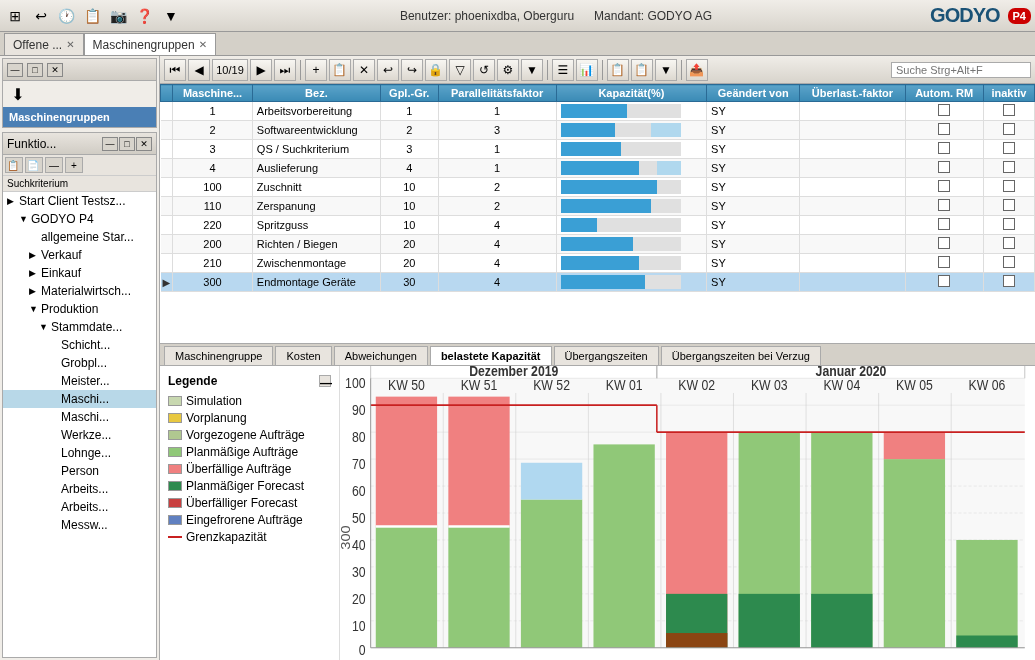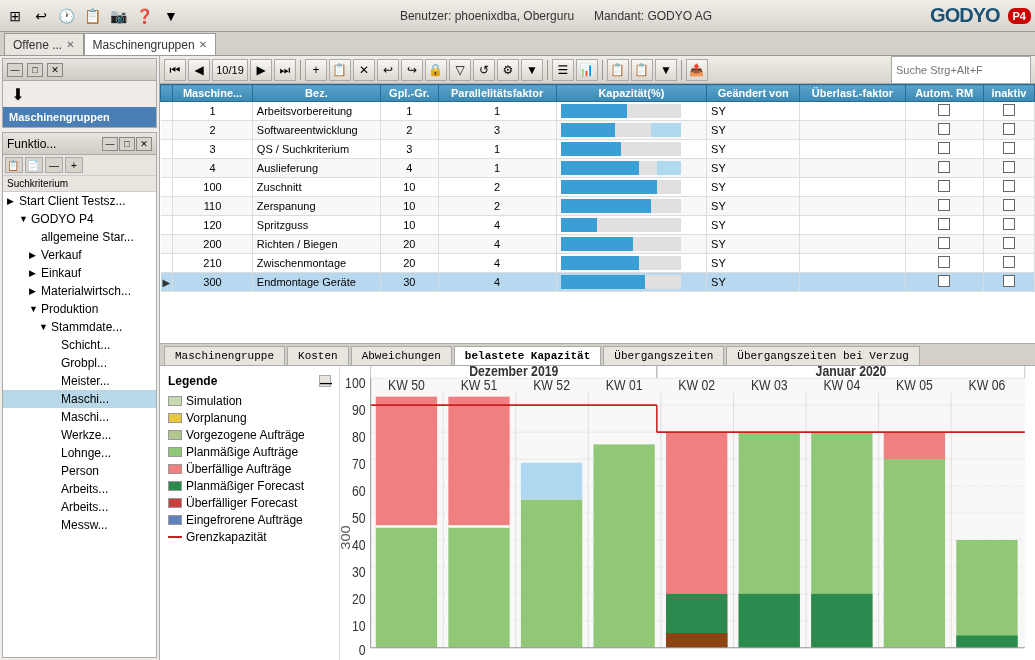--- a/index.html
+++ b/index.html
@@ -116,21 +116,21 @@
       display: flex;
       align-items: center;
       justify-content: center;
       font-size: 12px;
       cursor: pointer;
       padding: 0 2px;
     }
     .ct-sep { width: 1px; height: 20px; background: #999; margin: 0 2px; }
     .ct-search {
       margin-left: auto;
-      height: 28px;
+      height: 16px;
       width: 140px;
       border: 1px solid #aaa;
       padding: 0 4px;
       font-size: 11px;
       background: white;
     }
 
     
     .table-container {
       flex: 0 0 260px;
@@ -176,21 +176,20 @@
       padding: 2px 4px 0;
     }
     .btab {
       padding: 3px 10px;
       background: #e8e4de;
       border: 1px solid #aaa;
       border-bottom: none;
       cursor: pointer;
       font-size: 11px;
       margin-right: 2px;
-      font-family: Liberation Mono, monospace;
     }
     .btab.active { background: white; font-weight: bold; }
 
     
     .chart-area {
       flex: 1;
       display: flex;
       background: white;
       overflow: hidden;
     }
@@ -535,21 +534,21 @@
     </td>
     <td>SY</td>
     <td></td>
     <td class="checkbox-cell"><div class="cb"></div></td>
     <td class="checkbox-cell"><div class="cb"></div></td>
   </tr>
             <tr>
     <td class="indicator">
       
     </td>
-    <td class="num">120</td>
+    <td class="num">220</td>
     <td>Spritzguss</td>
     <td class="num">10</td>
     <td class="num">4</td>
     <td>
       <div class="capacity-bar-container">
         <div class="capacity-bar" style="width:36px;"></div>
 
       </div>
     </td>
     <td>SY</td>

